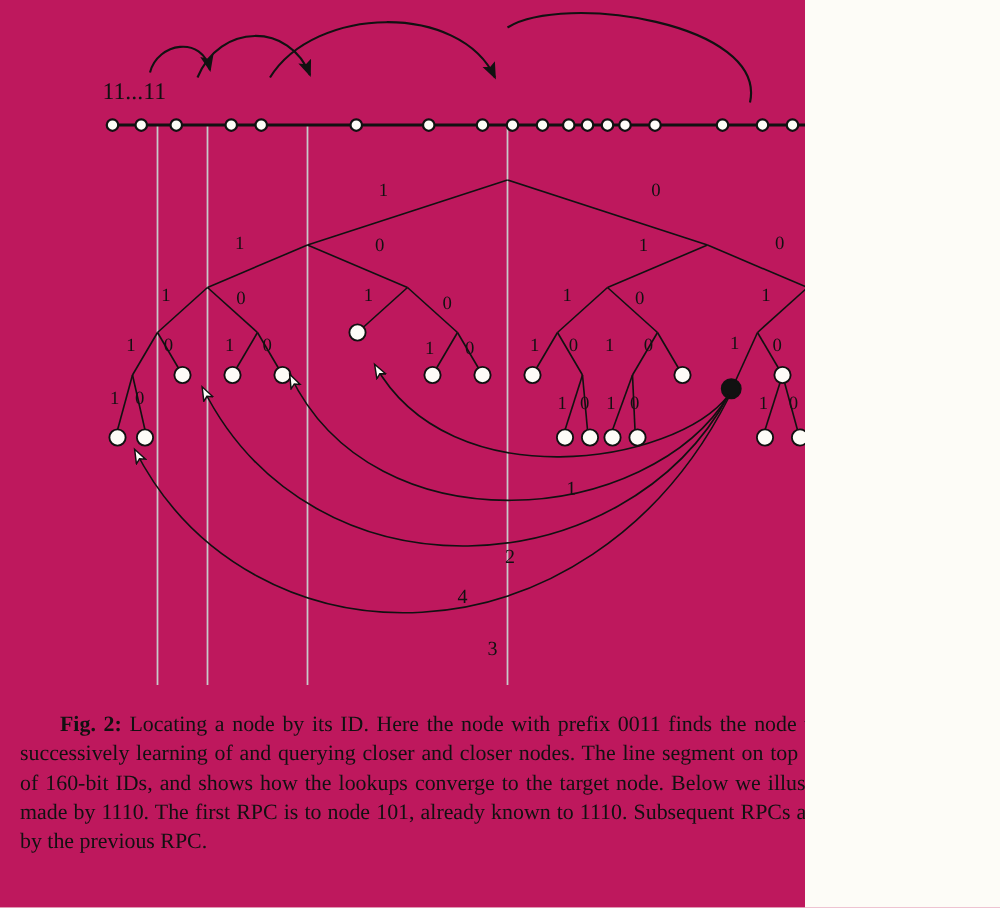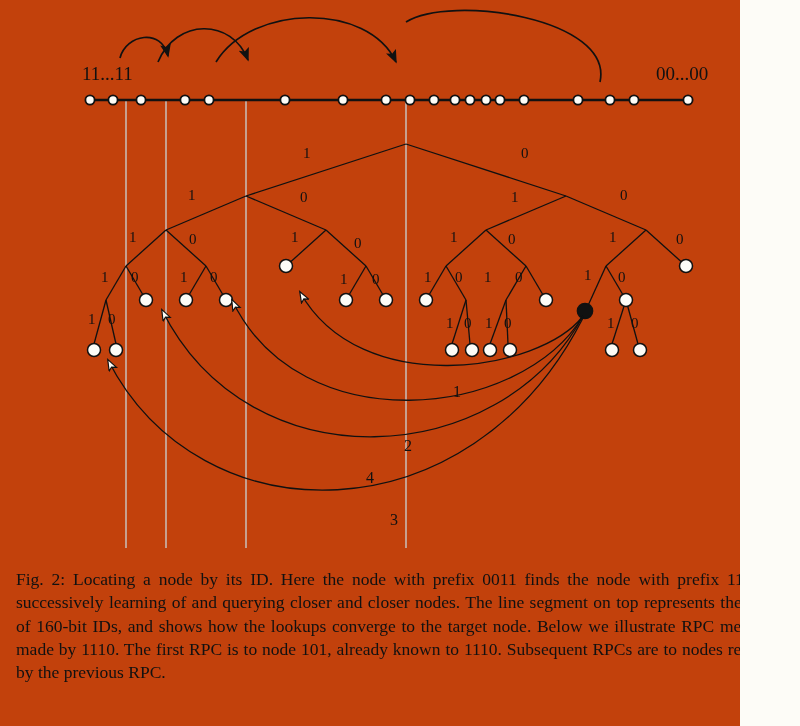--- a/index.html
+++ b/index.html
@@ -2,23 +2,23 @@
 <html><head>
 <meta charset="utf-8">
 <style>
   html, body {
     margin: 0;
     padding: 0;
     background: #fdfcf7;
   }
   #page {
     position: relative;
-    width: 740px;
+    width: 644px;
     height: 726px;
-    background: #c2410c;
+    background: #be185d;
     overflow: hidden;
     font-family: "Liberation Serif", serif;
   }
   #figure-area {
     position: absolute;
     left: 0;
     top: 0;
     width: 800px;
     height: 560px;
   }
@@ -50,21 +50,21 @@
     position: absolute;
     left: 16px;
     top: 568px;
     width: 770px;
     font-family: "Liberation Serif", serif;
     font-size: 17.5px;
     line-height: 1.33;
     color: #111;
     text-align: justify;
   }
-  #caption .figlabel { font-weight: normal; }
+  #caption .figlabel { font-weight: bold; margin-left: 32px; }
 </style>
 </head>
 <body>
 
 <div id="page">
 
   <div id="figure-area">
 
     <svg class="fig" width="800" height="560" viewBox="0 0 800 560">
       <defs>

